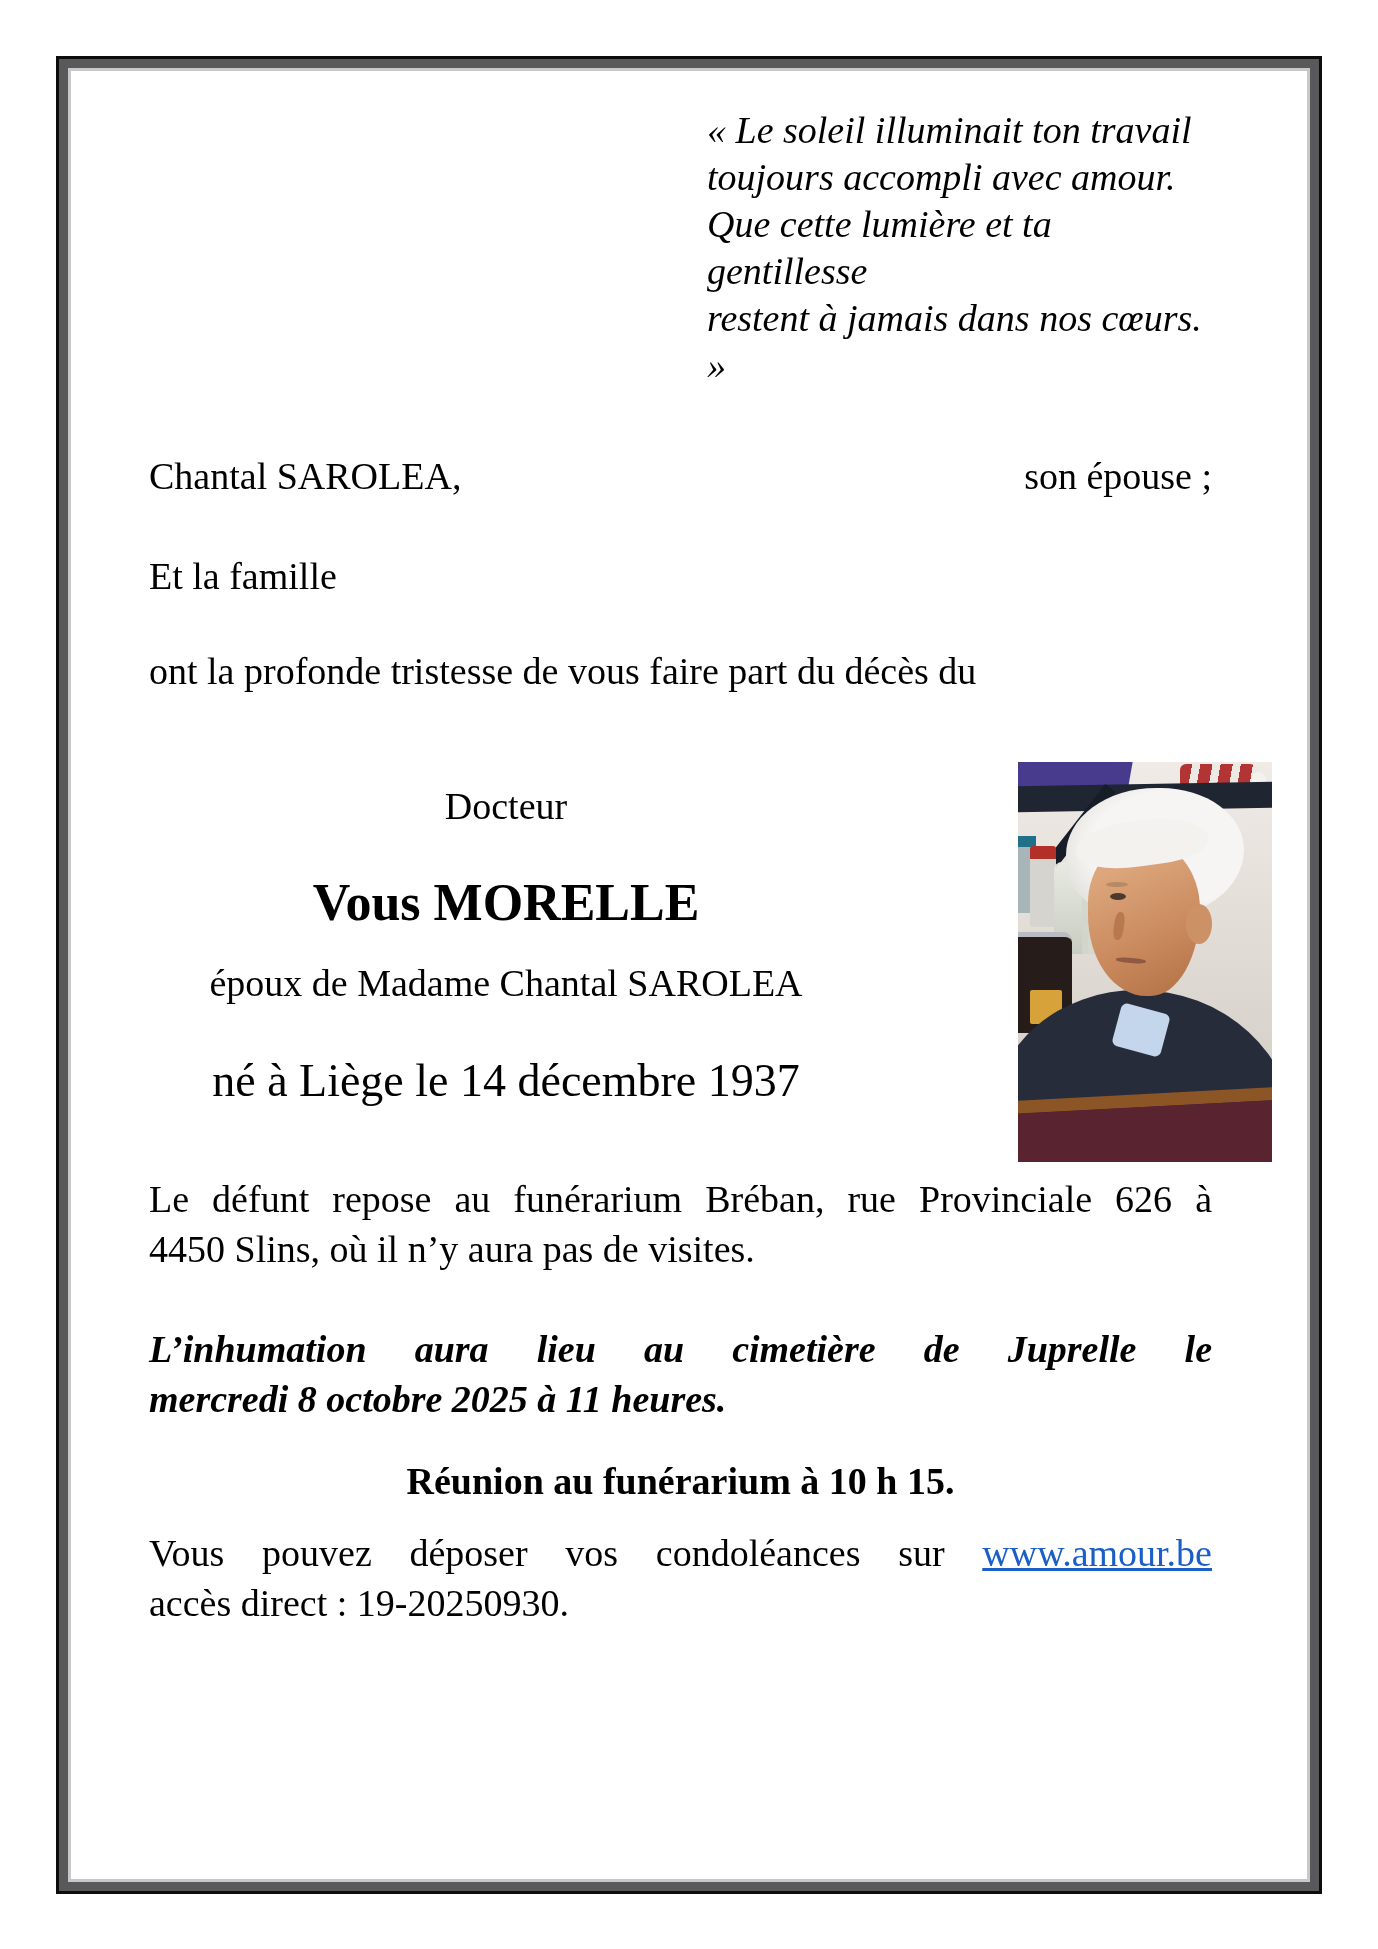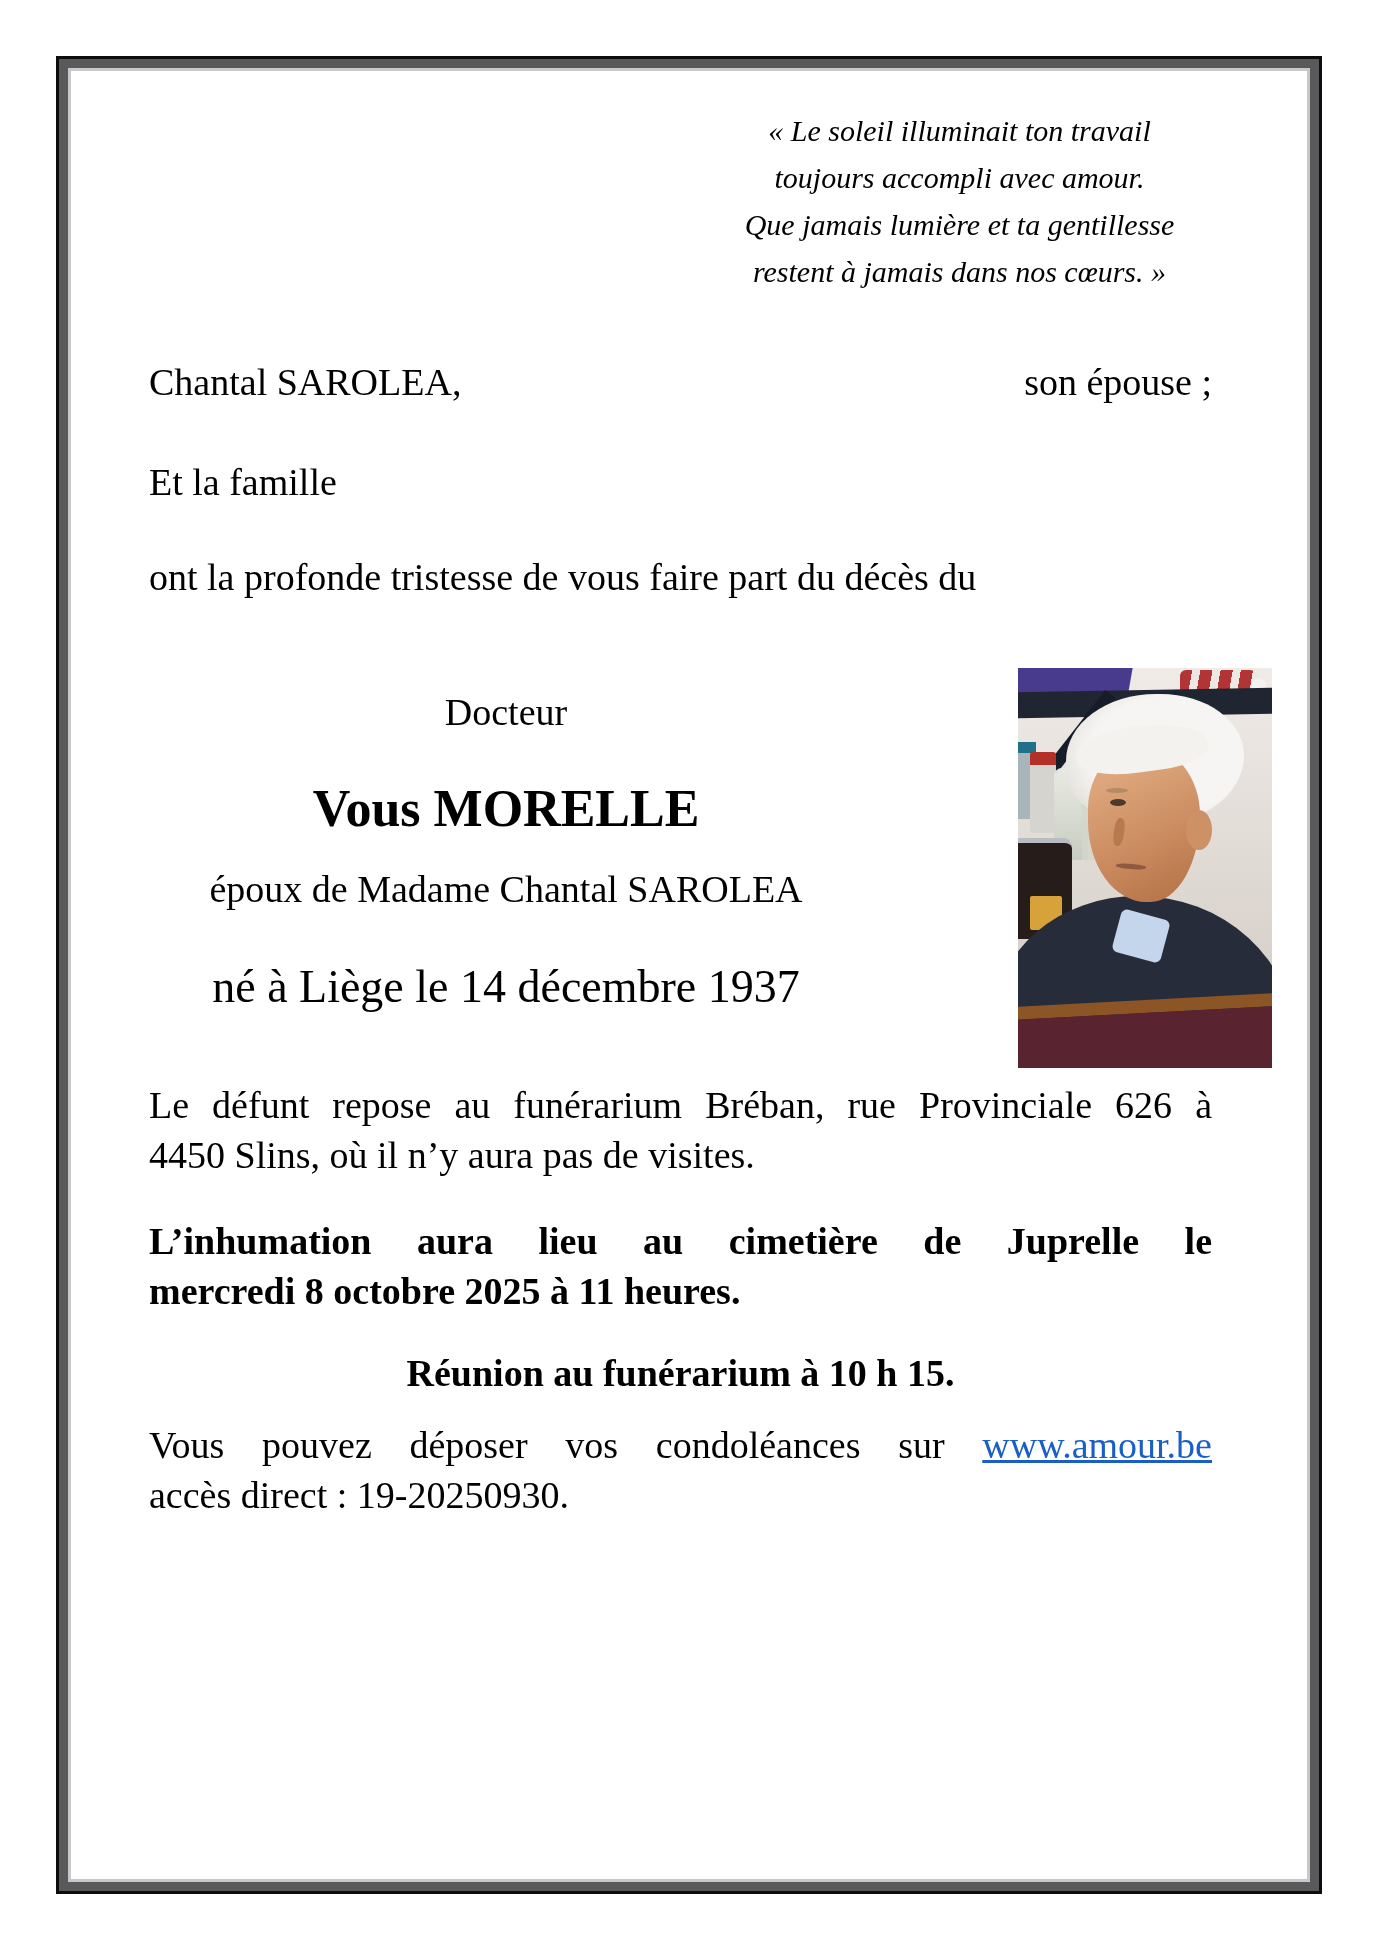--- a/index.html
+++ b/index.html
@@ -7,38 +7,38 @@
   body {
     width:1378px; height:1949px; position:relative; background:#ffffff;
     font-family:"Liberation Serif","DejaVu Serif",serif; color:#000;
   }
   .page-frame { position:absolute; left:56px; top:56px; width:1266px; height:1838px;
     box-sizing:border-box; border:3px solid #0d0d0d; }
   .frame-mid { position:absolute; inset:0; border:9px solid #59595b; }
   .frame-inner { position:absolute; inset:0; border:3px solid #c8c8c8; background:#fff; }
   .content { position:absolute; inset:0; padding:0 95px 0 78px; box-sizing:border-box; overflow:hidden; }
 
-  .quote { margin:36px 0 0 auto; width:505px; text-align:center; font-style:italic;
-    font-size:30px; line-height:47px; }
+  .quote { margin:36px 0 0 auto; width:505px; font-style:italic;
+    font-size:38px; line-height:47px; }
   .names-row { display:flex; justify-content:space-between; margin-top:62px;
     font-size:38px; line-height:50px; }
   .family-line { margin-top:50px; font-size:38px; line-height:50px; }
   .announce-line { margin-top:45px; font-size:38px; line-height:50px; }
 
   .middle { position:relative; margin-top:85px; }
   .name-col { width:714px; text-align:center; }
   .doctor-title { font-size:38px; line-height:50px; }
   .deceased-name { margin-top:40px; font-size:52px; line-height:64px; font-weight:bold; }
   .spouse-line { margin-top:23px; font-size:38px; line-height:50px; }
   .birth-line { margin-top:48px; font-size:46px; line-height:50px; }
   .death-line { margin-top:45px; font-size:38px; line-height:50px; }
 
   .para { font-size:38px; line-height:50px; }
   .repose { margin-top:68px; }
-  .burial { margin-top:36px; font-weight:bold; }
+  .burial { margin-top:50px; font-weight:bold;font-style:italic; }
   .meeting { margin-top:32px; font-weight:bold; text-align:center; font-size:38px; line-height:50px; }
   .condol { margin-top:22px; }
   .jline { text-align:justify; text-align-last:justify; }
   a.enaos { color:#1a5ec6; text-decoration:underline; }
 
   
   .photo { position:absolute; top:-19px; right:-60px; width:254px; height:400px; overflow:hidden; background:#e6e1db; }
   .photo div { position:absolute; }
   .ph-wall { inset:0; background:linear-gradient(180deg,#f0ebe7 0%,#ded8d2 55%,#cfc9c2 100%); }
   .ph-purple { left:-8px; top:0; width:120px; height:30px; background:#483a8c; transform:skewX(-10deg); }
@@ -74,21 +74,21 @@
 <body>
 
 <div class="page-frame">
   <div class="frame-mid">
     <div class="frame-inner">
       <div class="content">
 
         <div class="quote">
           <div>« Le soleil illuminait ton travail</div>
           <div>toujours accompli avec amour.</div>
-          <div>Que jamais lumière et ta gentillesse</div>
+          <div>Que cette lumière et ta gentillesse</div>
           <div>restent à jamais dans nos cœurs. »</div>
         </div>
 
         <div class="names-row">
           <span>Chantal SAROLEA,</span>
           <span>son épouse ;</span>
         </div>
 
         <div class="family-line">Et la famille</div>
 

